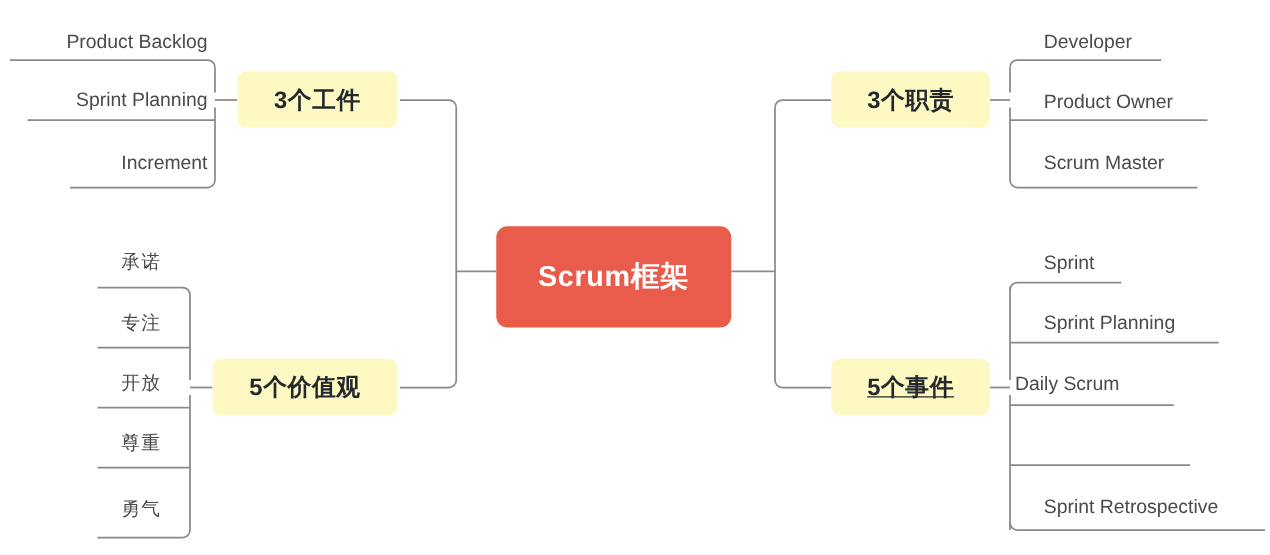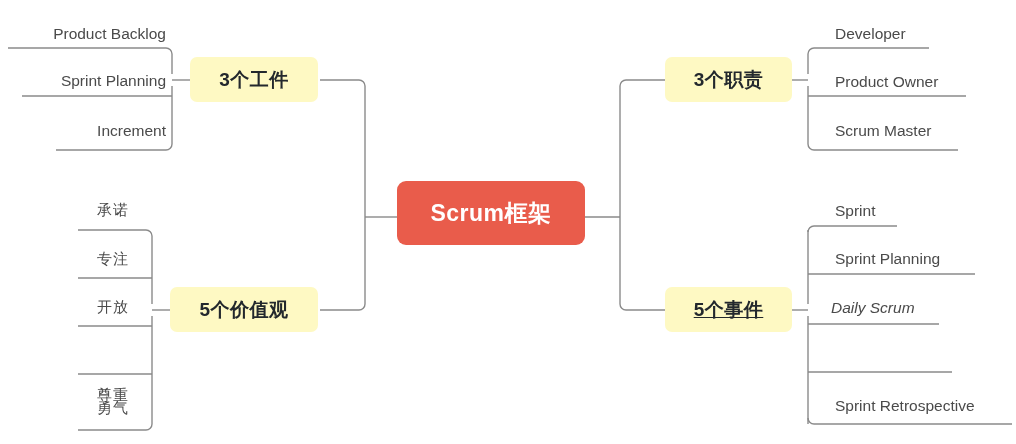--- a/index.html
+++ b/index.html
@@ -126,21 +126,21 @@
     <path d="M 792,310 L 808,310"></path>
     <path d="M 808,230 L 808,304"></path>
     <path d="M 808,316 L 808,424"></path>
     <path d="M 897,226 L 814,226 A 6,6 0 0 0 808,232"></path>
     <path d="M 975,274 L 808,274"></path>
     <path d="M 939,324 L 808,324"></path>
     <path d="M 952,372 L 808,372"></path>
     <path d="M 1012,424 L 814,424 A 6,6 0 0 1 808,418"></path>
   </svg>
 
-  <div class="root-node" style="left:397px; top:181px; width:188px; height:64px;">
+  <div class="root-node" style="left:397px; top:181px; width:188px; height:81px;">
     <span>Scrum框架</span>
   </div>
 
   <div class="branch-node" style="left:190px; top:57px; width:128px; height:45px;">
     <span>3个工件</span>
   </div>
 
   <div class="branch-node" style="left:170px; top:287px; width:148px; height:45px;">
     <span>5个价值观</span>
   </div>
@@ -158,32 +158,32 @@
   <div class="leaf right-al" style="left:22px; top:73px; width:144px;">Sprint Planning</div>
 
   <div class="leaf right-al" style="left:56px; top:123px; width:110px;">Increment</div>
 
   <div class="leaf center-al leaf-cn" style="left:78px; top:202px; width:70px;">承诺</div>
 
   <div class="leaf center-al leaf-cn" style="left:78px; top:251px; width:70px;">专注</div>
 
   <div class="leaf center-al leaf-cn" style="left:78px; top:299px; width:70px;">开放</div>
 
-  <div class="leaf center-al leaf-cn" style="left:78px; top:347px; width:70px;margin-top:40px;">尊重</div>
+  <div class="leaf center-al leaf-cn" style="left:78px; top:347px; width:70px;">尊重</div>
 
   <div class="leaf center-al leaf-cn" style="left:78px; top:400px; width:70px;">勇气</div>
 
   <div class="leaf left-al" style="left:835px; top:26px; width:160px;">Developer</div>
 
   <div class="leaf left-al" style="left:835px; top:74px; width:180px;">Product Owner</div>
 
   <div class="leaf left-al" style="left:835px; top:123px; width:180px;">Scrum Master</div>
 
   <div class="leaf left-al" style="left:835px; top:203px; width:170px;">Sprint</div>
 
   <div class="leaf left-al" style="left:835px; top:251px; width:180px;">Sprint Planning</div>
 
-  <div class="leaf left-al" style="left:831px; top:300px; width:180px;font-style:italic;">Daily Scrum</div>
+  <div class="leaf left-al" style="left:812px; top:300px; width:180px;">Daily Scrum</div>
 
 
   <div class="leaf left-al" style="left:835px; top:398px; width:185px;">Sprint Retrospective</div>
 
 </div>
 
 </body></html>

